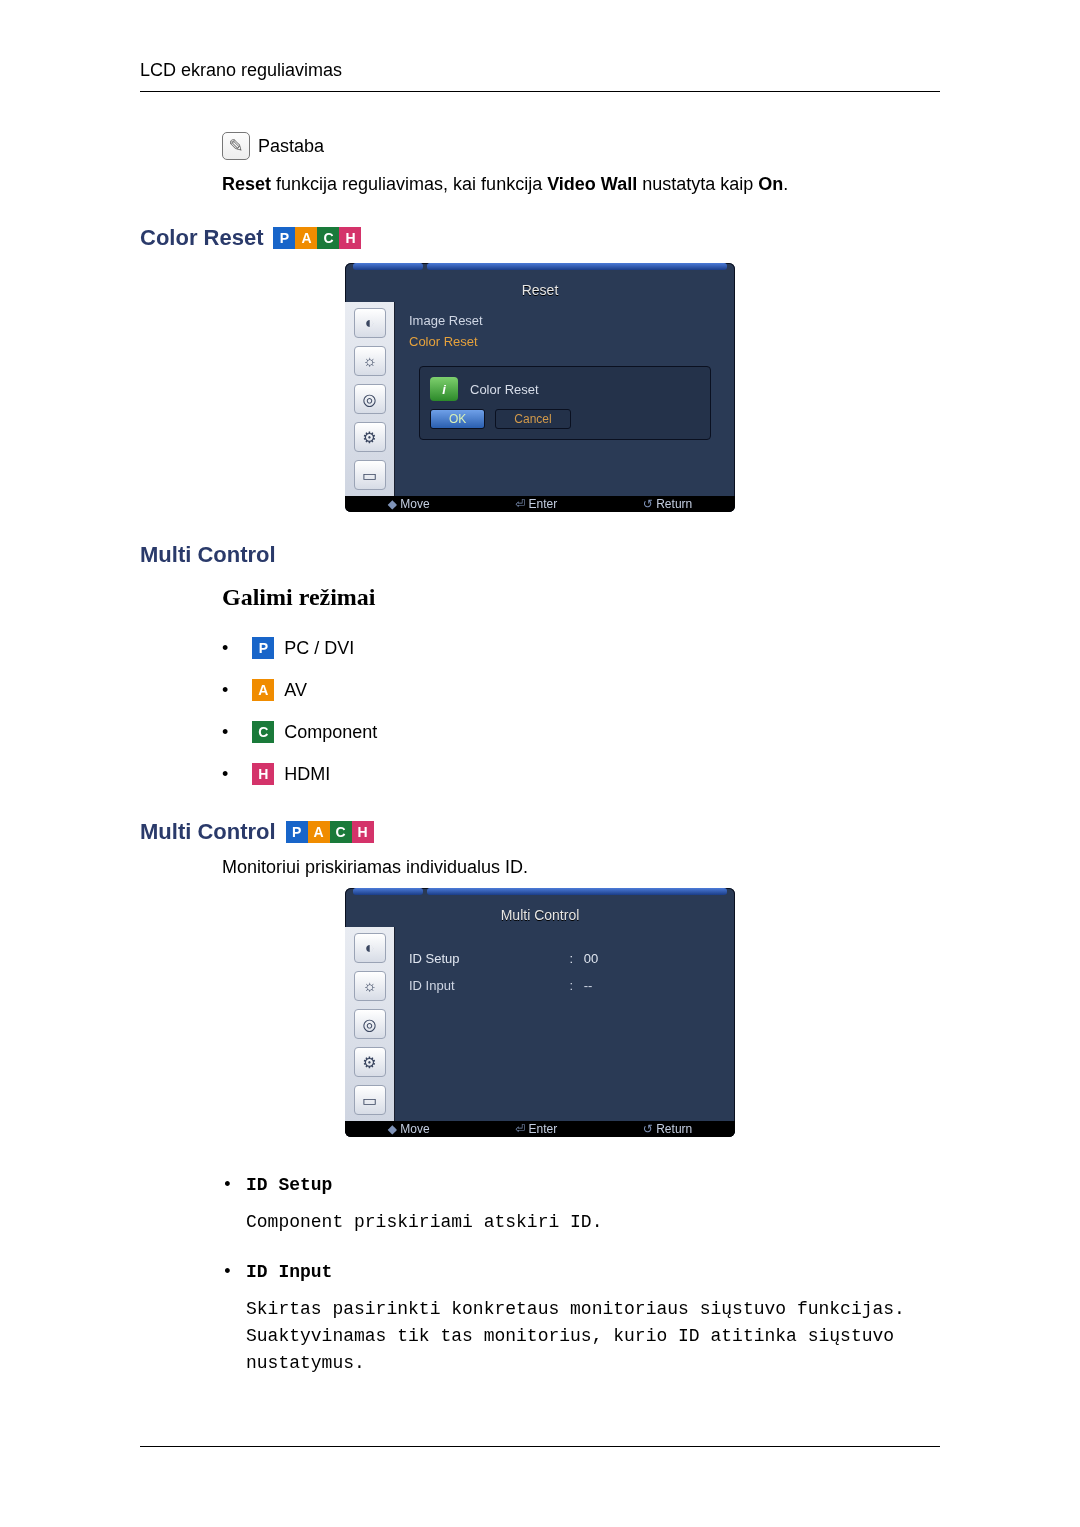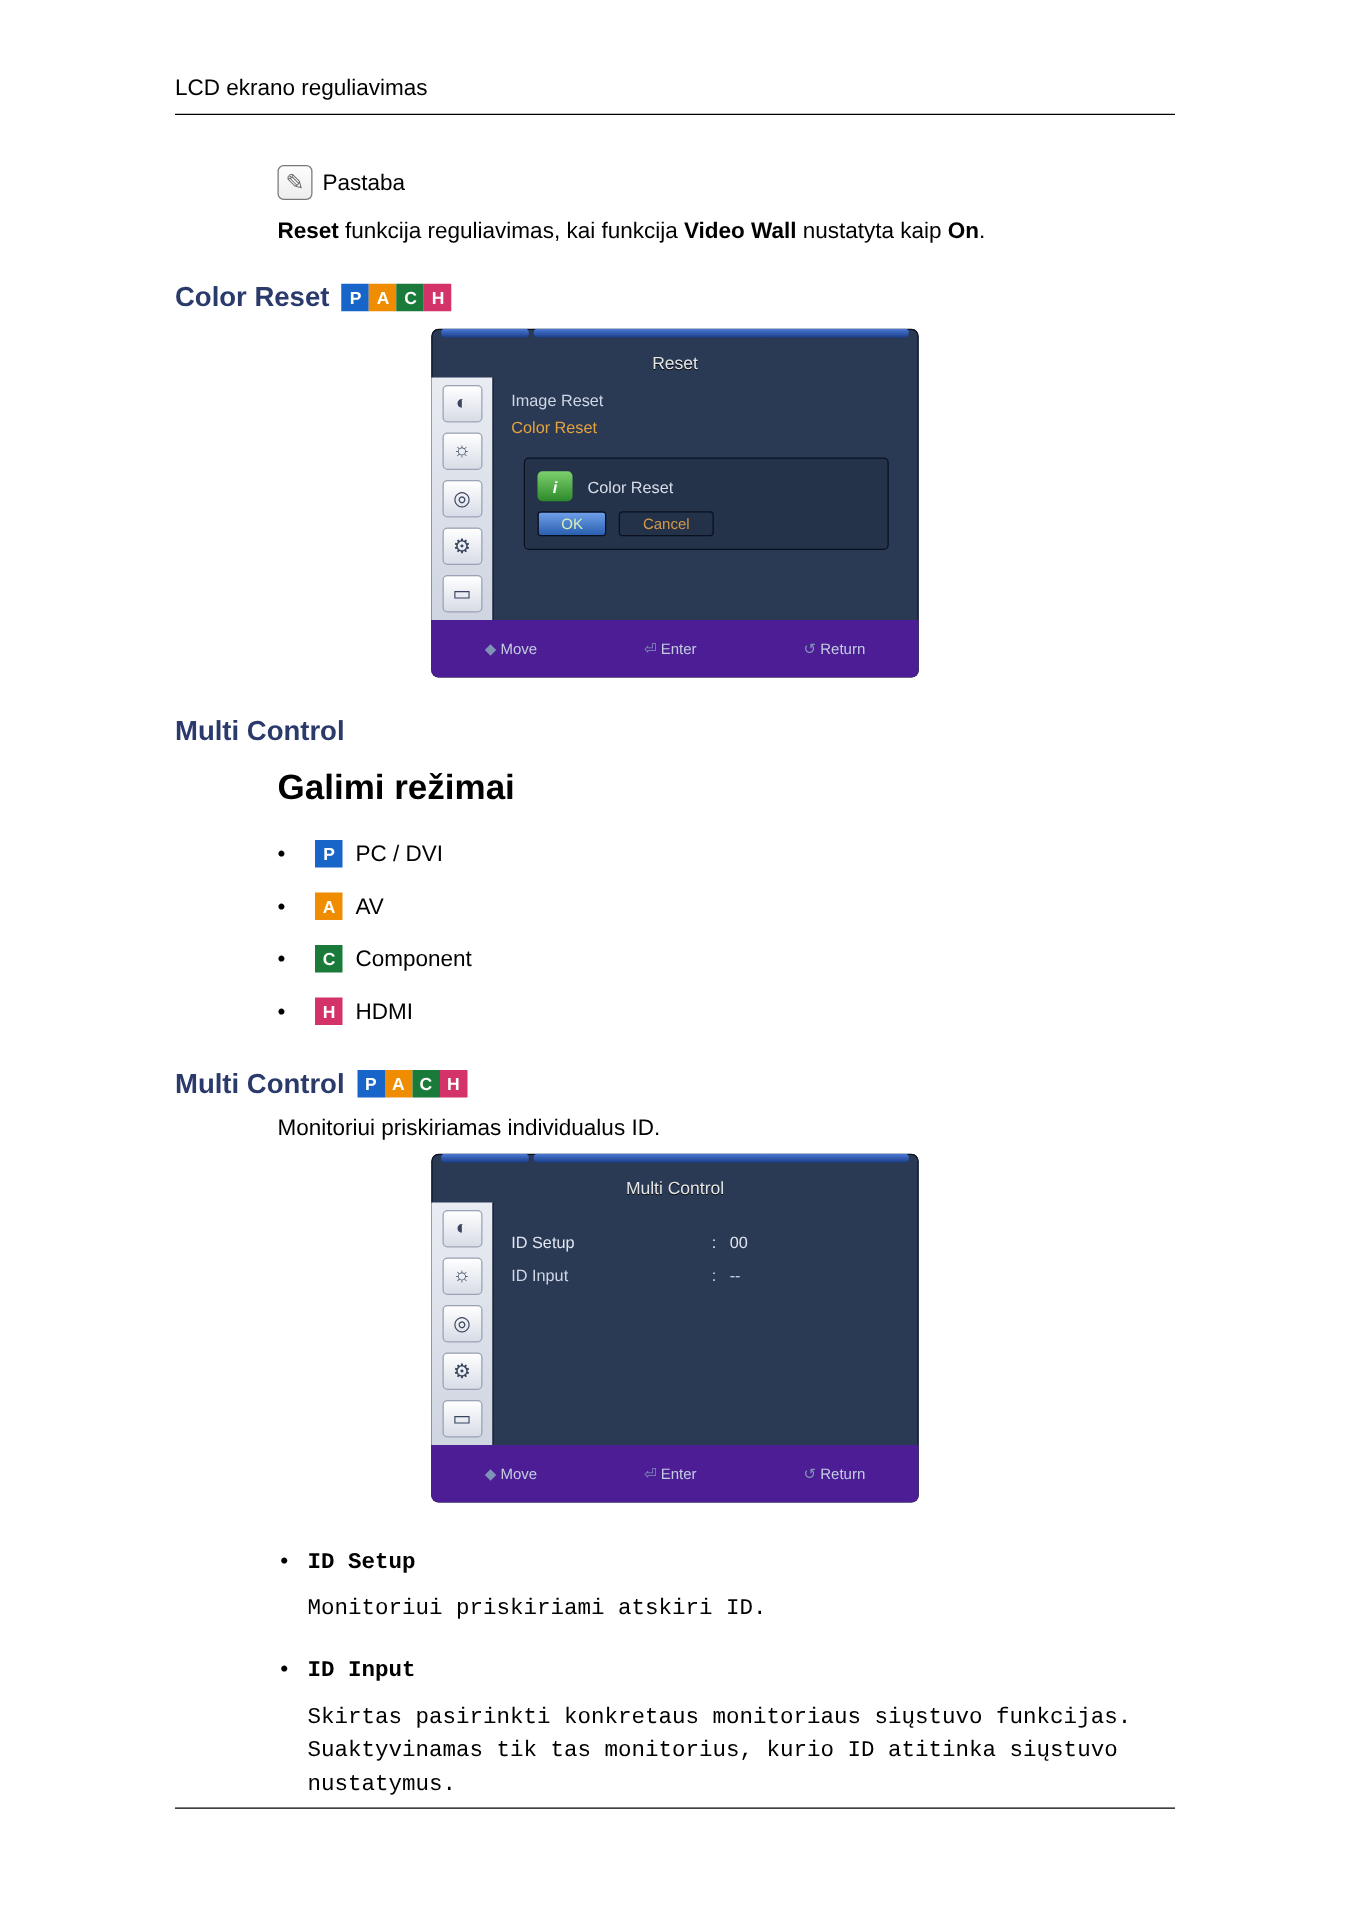--- a/index.html
+++ b/index.html
@@ -123,43 +123,44 @@
   }
   .osd-dialog-title { color:#d7dde9; font-size:13px; }
   .osd-btnrow { display:flex; gap:10px; }
   .osd-btn {
     padding: 2px 18px; border-radius: 3px; font-size: 12px;
     border: 1px solid #0a1020;
   }
   .osd-btn.ok { background: linear-gradient(#6fa0e8,#2a5fb0); color:#d8f0b8; }
   .osd-btn.cancel { background: #233149; color:#d39a4a; }
   .osd-footer {
-    background: #4c1d95;
+    background: #000000;
     display:flex; justify-content: space-around;
-    padding: 16px 0; font-size: 12px; color:#7f93b8;
+    padding: 1px 0; font-size: 12px; color:#7f93b8;
   }
   .osd-footer .fi b { color:#c3cde0; font-weight: normal; }
 
   
   .osd-row {
     display:flex; padding: 6px 0; font-size:13px;
   }
   .osd-row .lab { flex: 0 0 48%; }
   .osd-row .col { flex: 0 0 8%; text-align:center; }
   .osd-row .val { flex: 1; }
   .osd-row.hi .lab, .osd-row.hi .col, .osd-row.hi .val { color:#e0e6f0; }
   .osd-row.hi { position:relative; }
   .osd-row.hi::before {
     content:""; position:absolute; left:-6px; right:-6px; top:0; bottom:0;
     background: rgba(80,120,200,0.25); border-radius:3px; z-index:-1;
   }
 
   .sub-head {
-    font-size: 28px; font-weight: bold;
+    font-size: 24px; font-weight: bold;
     margin: 16px 0 16px 82px;
+    font-family: Liberation Serif, serif;
   }
   ul.modes {
     list-style: none;
     margin-left: 82px;
     margin-bottom: 24px;
   }
   ul.modes li {
     display:flex; align-items:center; gap:10px;
     padding: 10px 0;
   }
@@ -315,21 +316,21 @@
     <div class="osd-footer">
       <span class="fi">◆ <b>Move</b></span>
       <span class="fi">⏎ <b>Enter</b></span>
       <span class="fi">↺ <b>Return</b></span>
     </div>
   </div>
 
   <ul class="idlist">
     <li>
       <span class="bul">•</span><span class="t">ID Setup</span>
-      <span class="desc">Monitoriui priskiriami atskiri ID.</span>
+      <span class="desc">Component priskiriami atskiri ID.</span>
     </li>
     <li>
       <span class="bul">•</span><span class="t">ID Input</span>
       <span class="desc">Skirtas pasirinkti konkretaus monitoriaus siųstuvo funkcijas. Suaktyvinamas tik tas monitorius, kurio ID atitinka siųstuvo nustatymus.</span>
     </li>
   </ul>
 
 </div>
 
 <div class="footer-rule"></div>

